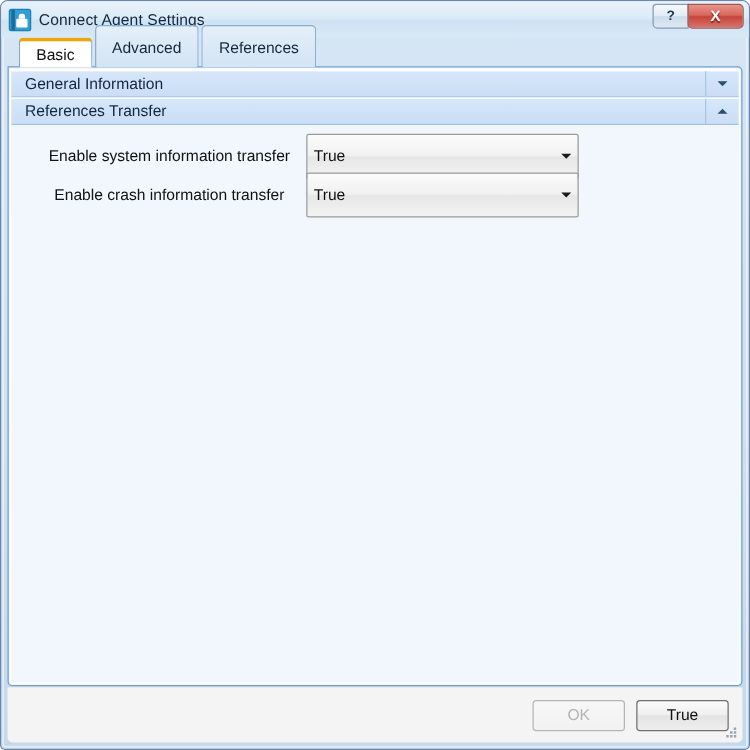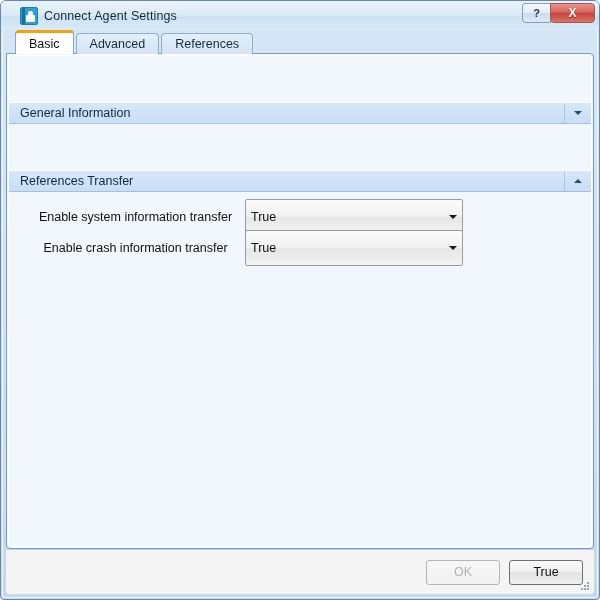--- a/index.html
+++ b/index.html
@@ -36,21 +36,21 @@
     pointer-events: none;
   }
 
   
   .titlebar {
     position: relative;
     height: 29px;
     flex: 0 0 29px;
     display: flex;
     align-items: center;
-    padding-left: 19px;
+    padding-left: 6px;
     background: linear-gradient(to bottom, #e9f2fb 0%, #dcebf8 45%, #cfe2f3 55%, #d8eaf7 100%);
     border-radius: 5px 5px 0 0;
   }
   .app-icon {
     width: 18px; height: 18px;
     flex: 0 0 18px;
     margin-right: 6px;
     position: relative;
     background: #2f9fd4;
     border: 1px solid #1d7fb0;
@@ -138,21 +138,21 @@
   .tabstrip {
     flex: 0 0 auto;
     height: 24px;
     display: flex;
     align-items: flex-end;
     padding-left: 9px;
     position: relative;
     z-index: 3;
   }
   .tab {
-    height: 21px;
+    height: 34px;
     box-sizing: border-box;
     padding: 0 13px;
     display: flex;
     align-items: center;
     justify-content: center;
     font-size: 12.5px;
     color: #15293d;
     border: 1px solid #8ab0d0;
     border-bottom: none;
     border-radius: 4px 4px 0 0;
@@ -199,21 +199,20 @@
     box-sizing: border-box;
     display: flex;
     align-items: center;
     padding-left: 11px;
     font-size: 12.5px;
     color: #10283f;
     background: linear-gradient(to bottom, #d7e7fa 0%, #c9ddf5 100%);
     border-top: 1px solid #ffffff;
     border-bottom: 1px solid #9fc0e0;
     position: relative;
-    margin-top: 46px;
   }
   .group-header .chev-wrap {
     position: absolute;
     right: 0; top: 0; bottom: 0;
     width: 26px;
     display: flex;
     align-items: center;
     justify-content: center;
     border-left: 1px solid #a9c6e2;
   }

